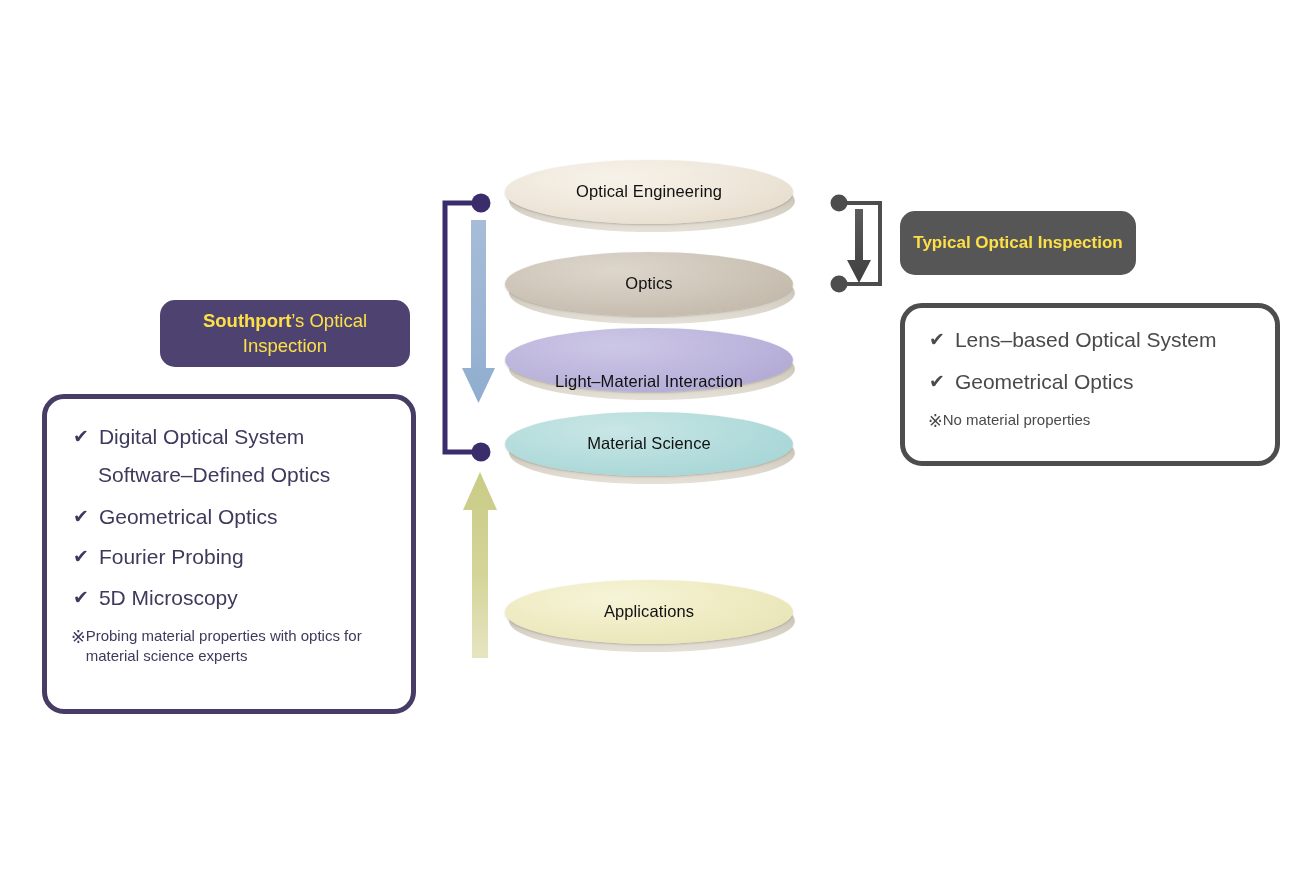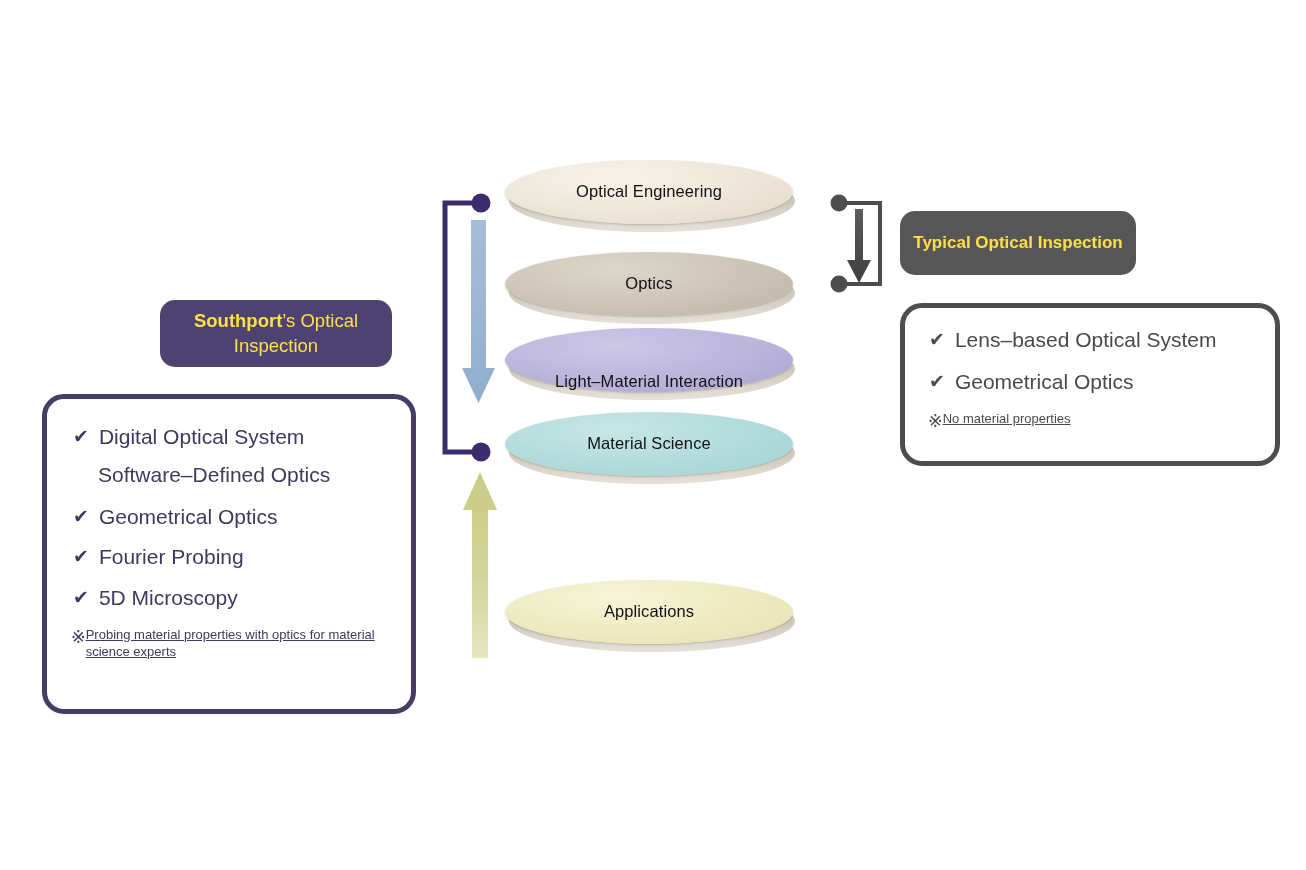--- a/index.html
+++ b/index.html
@@ -39,21 +39,21 @@
   
   #left-bracket{position:absolute;left:440px;top:190px;width:60px;height:280px;}
   #right-bracket{position:absolute;left:828px;top:188px;width:60px;height:110px;}
 
   
   .badge{
     position:absolute;border-radius:15px;display:flex;align-items:center;justify-content:center;
     text-align:center;color:#fde047;line-height:1.32;
   }
   #southport-badge{
-    left:160px;top:300px;width:232px;height:67px;background:#4e4370;font-size:18.5px;
+    left:160px;top:300px;width:250px;height:67px;background:#4e4370;font-size:18.5px;
   }
   #southport-badge .nm{font-weight:bold;}
   #typical-badge{
     left:900px;top:211px;width:236px;height:64px;background:#565656;font-size:17px;font-weight:bold;
   }
 
   
   .panel{position:absolute;background:#ffffff;border-radius:22px;box-sizing:border-box;}
   #left-panel{
     left:42px;top:394px;width:374px;height:320px;
@@ -67,21 +67,21 @@
   .chk{
     font-size:19px;line-height:1;margin-right:10px;flex:0 0 auto;position:relative;top:2px;
   }
   .itxt{font-size:21px;line-height:1.15;}
   #left-panel .chk,#left-panel .itxt{color:#3d3a5c;}
   #right-panel .chk,#right-panel .itxt{color:#4a4a4a;}
   .item.accent .itxt{color:#e8471f;}
   .item.accent{margin-left:25px;margin-top:-2px;margin-bottom:18px;}
   .note{display:flex;align-items:flex-start;}
   .note .star{font-size:17.5px;line-height:1.3;flex:0 0 auto;}
-  .note .ntxt{font-size:13px;line-height:1.32;text-decoration:underline;}
+  .note .ntxt{font-size:15px;line-height:1.32;}
   #left-panel .note,#left-panel .note *{color:#3d3a5c;}
   #right-panel .note,#right-panel .note *{color:#4a4a4a;}
   #left-panel .note{margin-top:4px;margin-left:-2px;}
   #right-panel .note{margin-top:-2px;margin-left:-1px;}
   #right-panel .item{margin-bottom:18px;}
 </style>
 </head>
 <body>
 
 <div class="stage">

